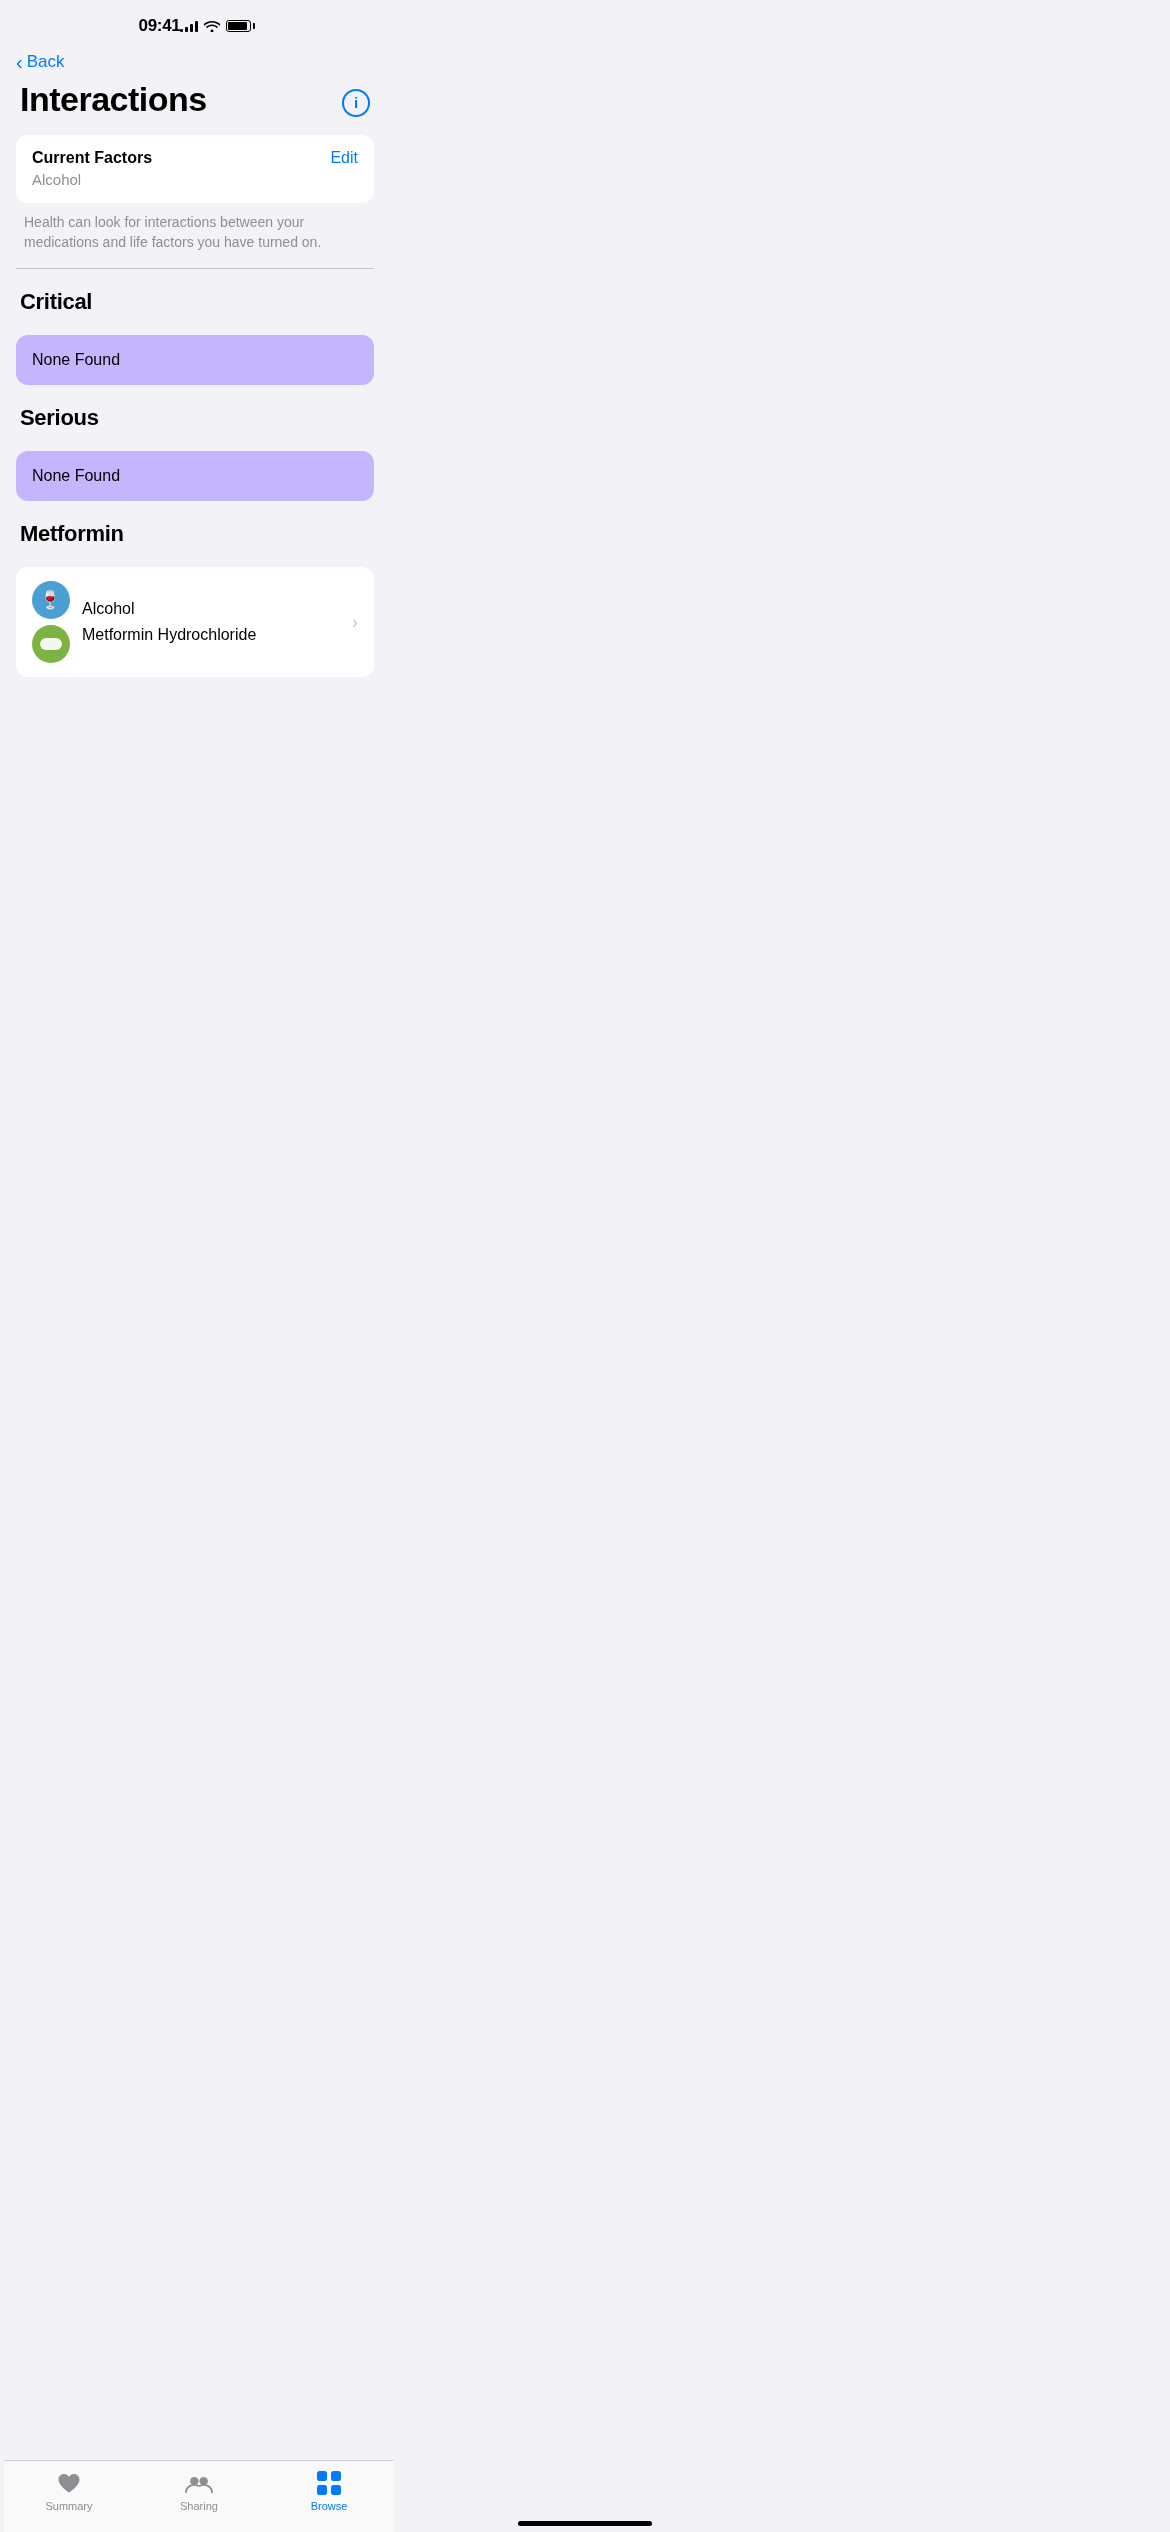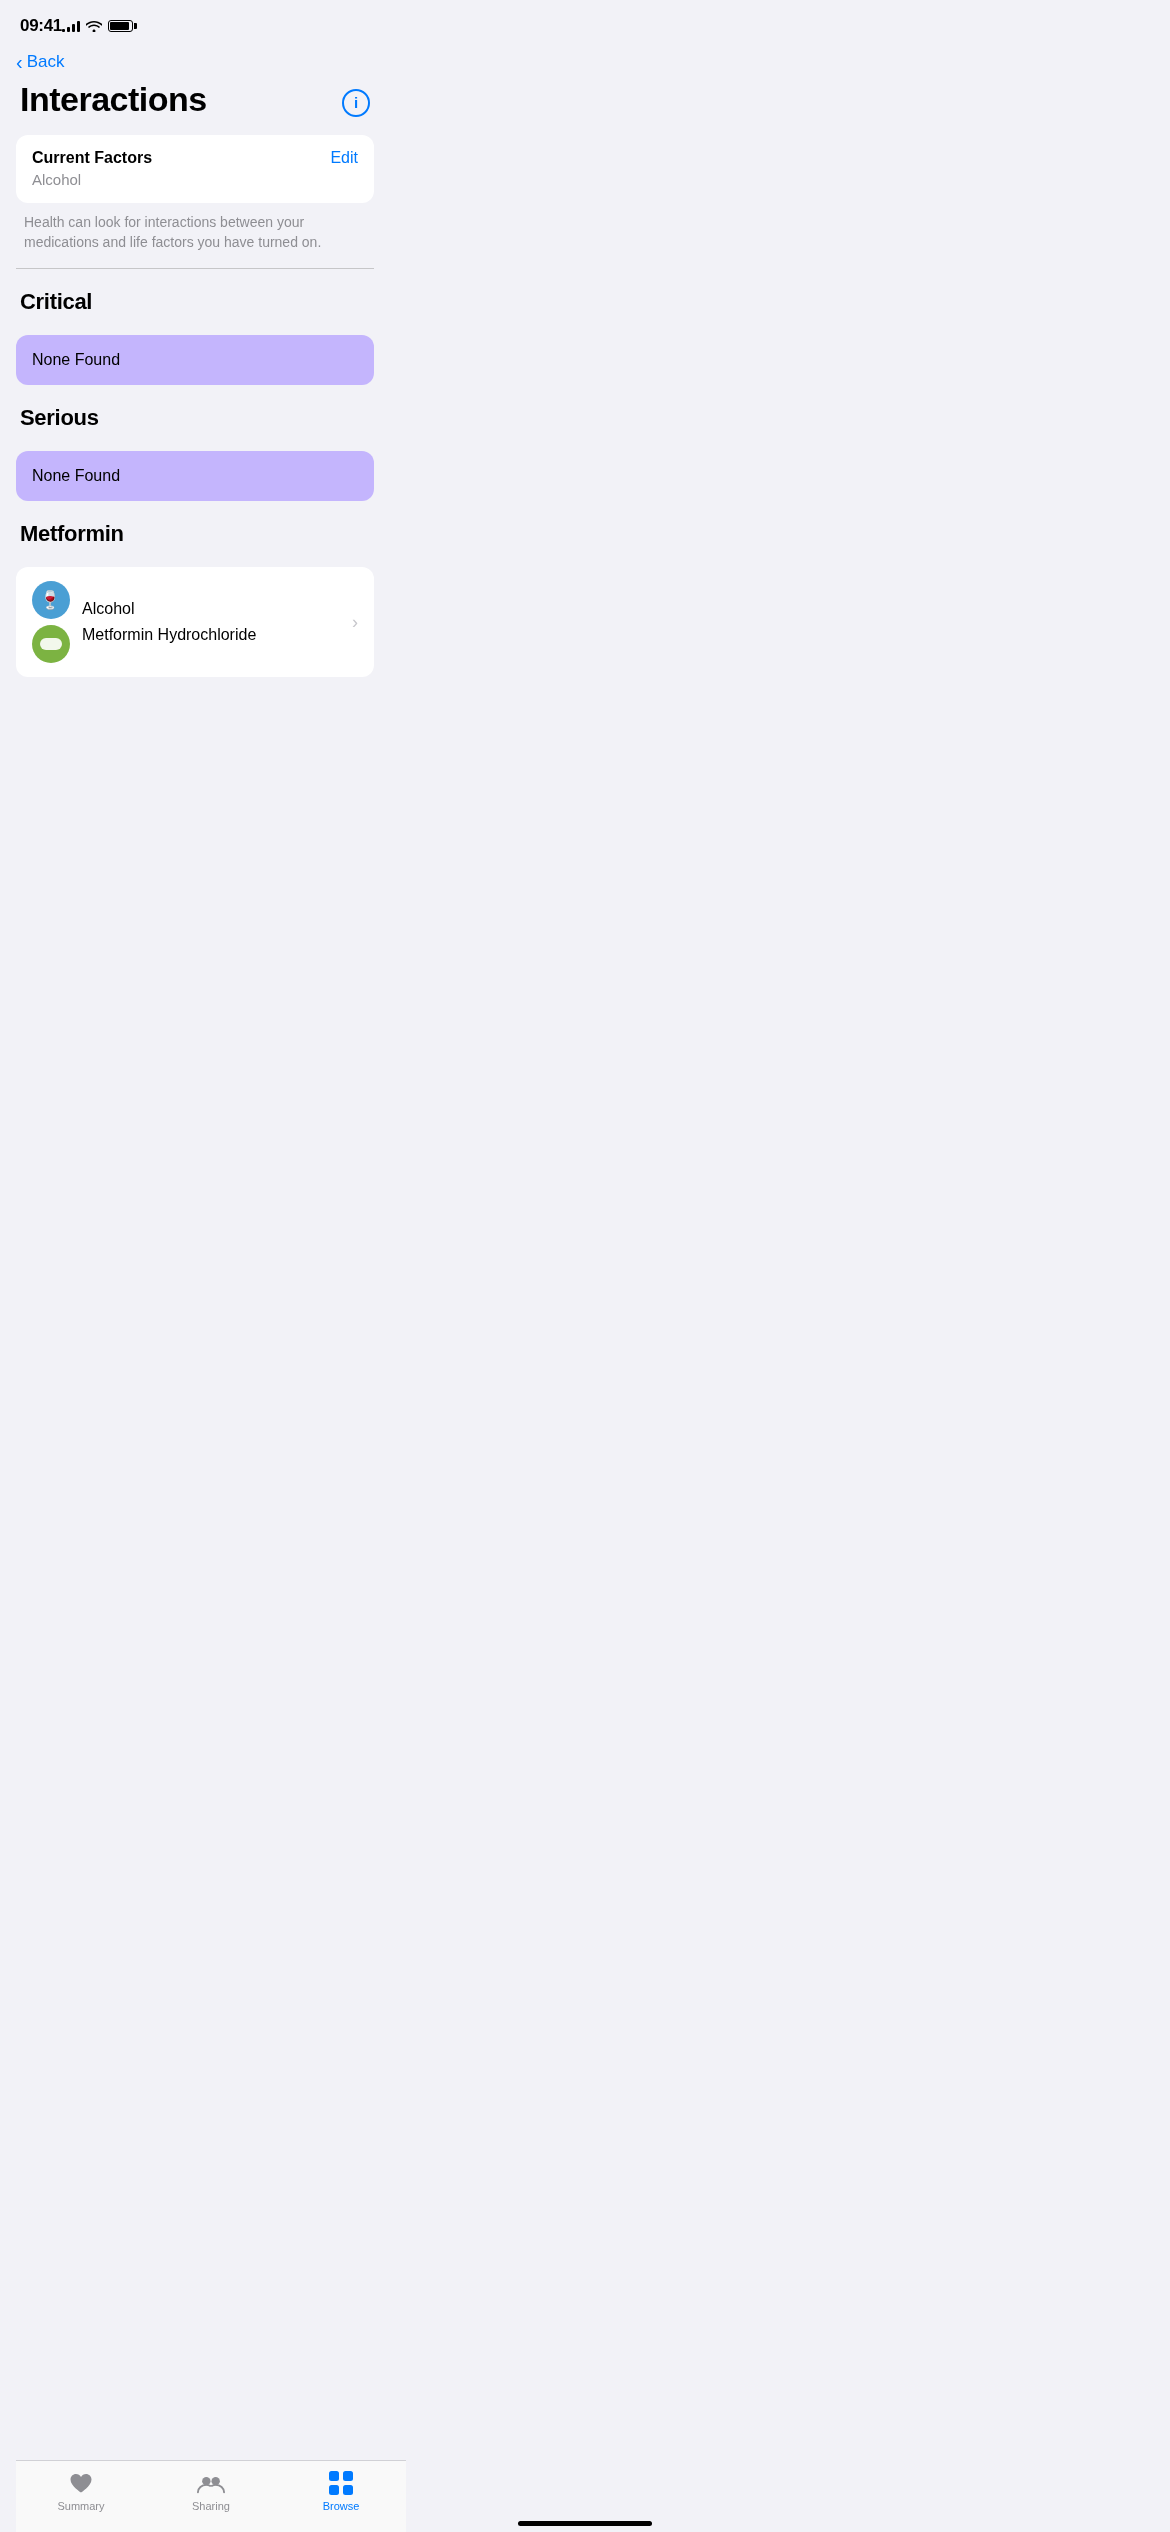--- a/index.html
+++ b/index.html
@@ -9,21 +9,21 @@
       width: 390px;
       min-height: 844px;
       background-color: #f2f2f7;
       font-family: -apple-system, 'SF Pro Display', 'Helvetica Neue', Arial, sans-serif;
       overflow-x: hidden;
     }
 
     
     .status-bar {
       display: flex;
-      justify-content: flex-start;
+      justify-content: center;
       align-items: center;
       padding: 14px 20px 6px 20px;
       height: 44px;
     }
 
     .status-time {
       font-size: 17px;
       font-weight: 600;
       color: #000;
       letter-spacing: -0.3px;
@@ -263,21 +263,21 @@
     .chevron-right {
       color: #c7c7cc;
       font-size: 18px;
       font-weight: 500;
     }
 
     
     .tab-bar {
       position: fixed;
       bottom: 0;
-      left: 16px;
+      left: 4px;
       width: 390px;
       background: rgba(249, 249, 249, 0.94);
       border-top: 1px solid #d1d1d6;
       display: flex;
       justify-content: space-around;
       align-items: center;
       padding: 8px 0 20px 0;
     }
 
     .tab-item {

